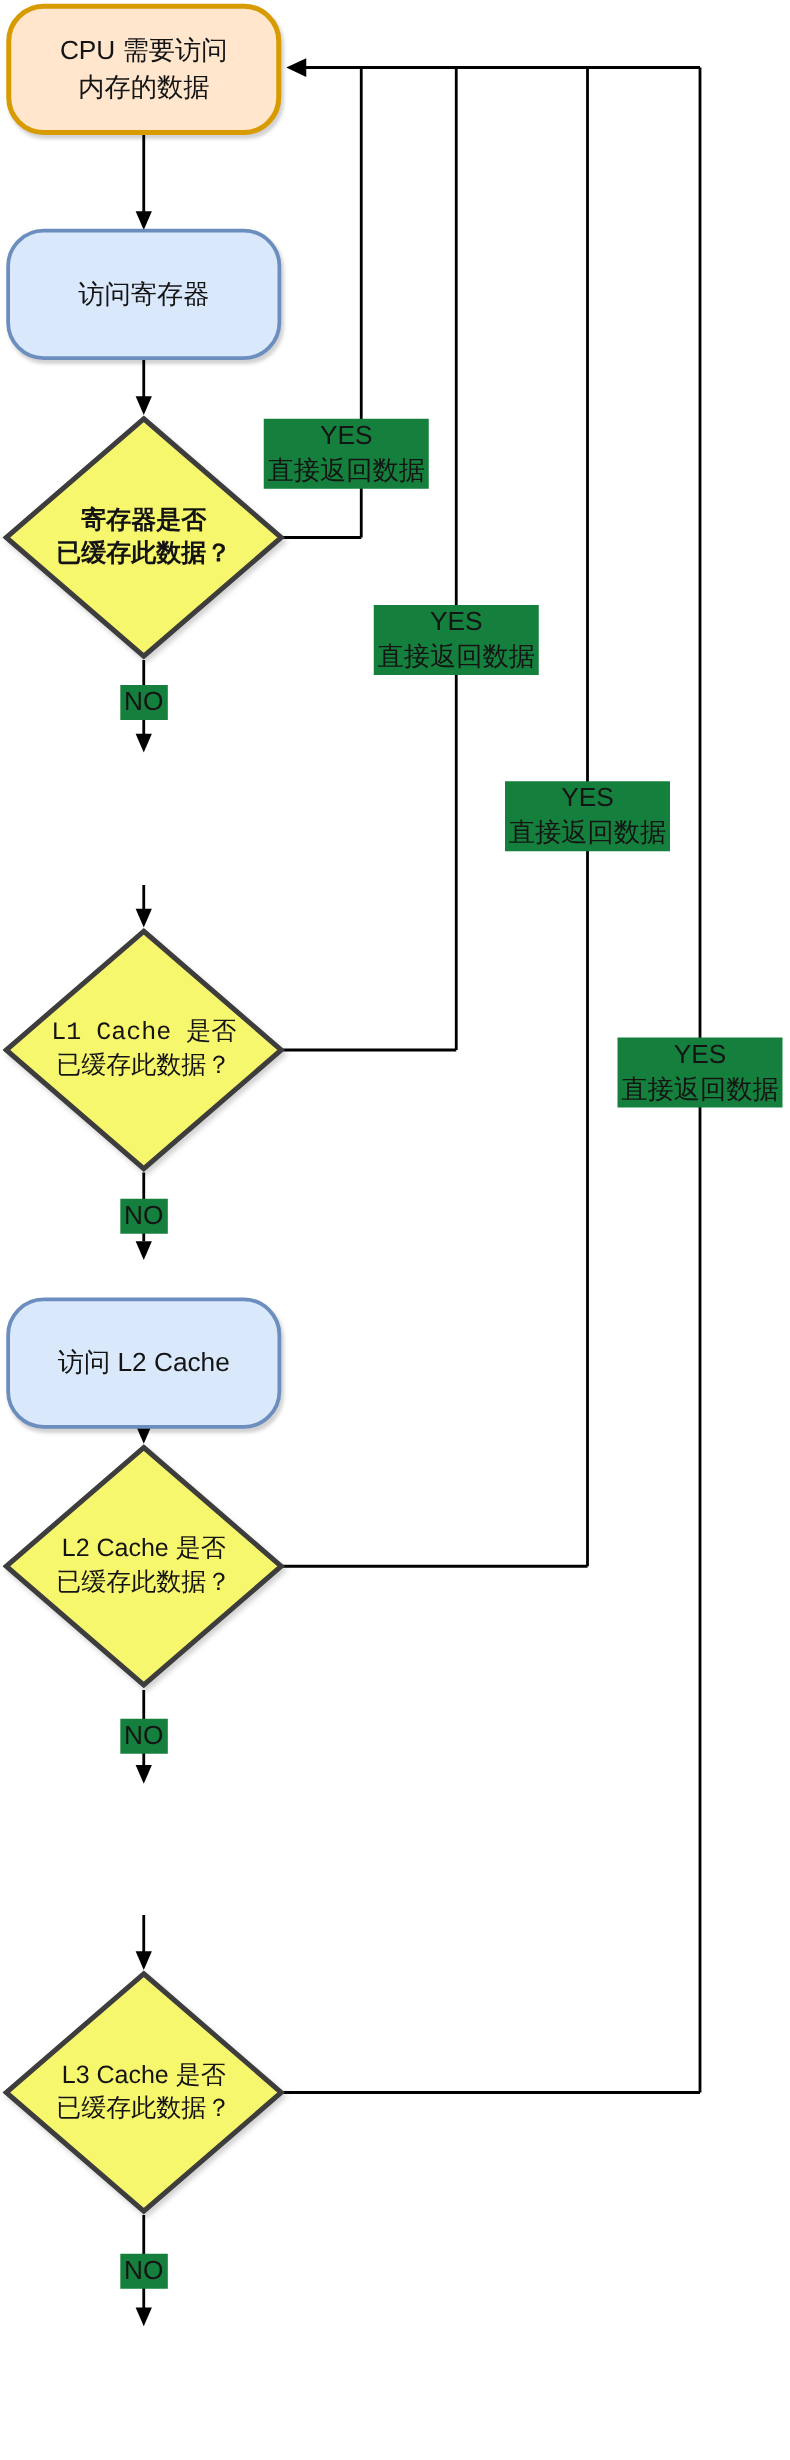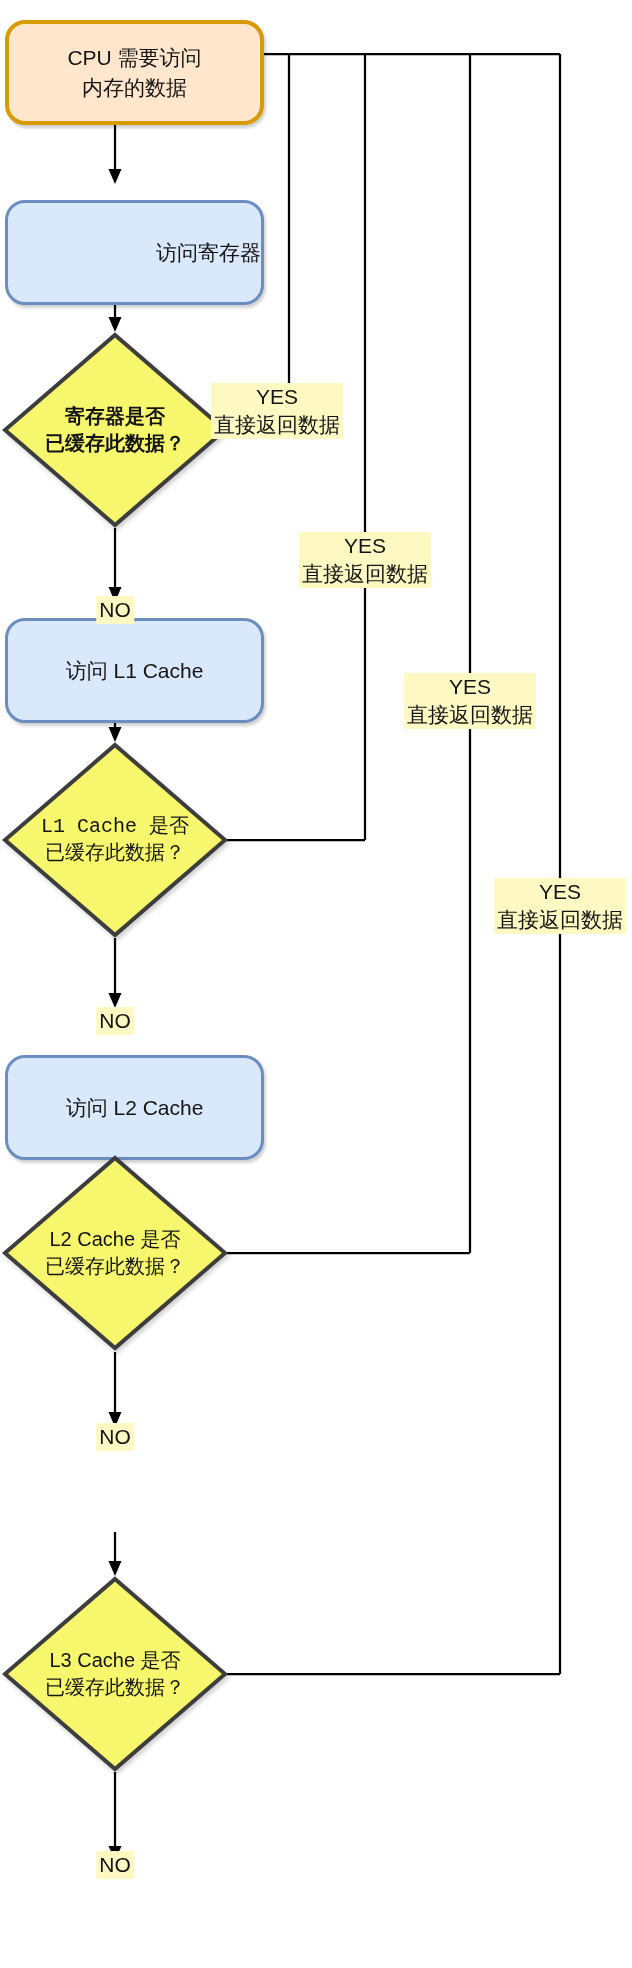--- a/index.html
+++ b/index.html
@@ -6,44 +6,43 @@
   #canvas{
     position:relative;
     width:632px;height:1968px;
     background:var(--background,#fff);
     overflow:hidden;
     font-family:"Liberation Sans","DejaVu Sans",sans-serif;
     color:#141414;
   }
   #connector-svg{position:absolute;left:0;top:0;z-index:1;}
   .node{
-    position:absolute;left:5px;width:259px;height:105px;
-    box-sizing:border-box;border-radius:20px;
+    position:absolute;left:5px;width:220px;height:105px;
+    box-sizing:border-box;border-radius:30px;
     display:flex;flex-direction:column;align-items:center;justify-content:center;
     text-align:center;font-size:21px;line-height:30px;
     z-index:2;
     box-shadow:2px 3px 3px rgba(0,0,0,0.18);
-    margin-top:17px;
   }
   .node.start{background:var(--start_fill);border:4px solid var(--start_border);}
   .node.action{background:var(--action_fill);border:3px solid var(--action_border);}
   .decision{
     position:absolute;left:2px;width:226px;height:196px;z-index:2;
   }
   .decision svg{display:block;filter:drop-shadow(2px 3px 2px rgba(0,0,0,0.18));}
   .decision .dlabel{
     position:absolute;left:0;top:0;width:100%;height:100%;
     display:flex;flex-direction:column;align-items:center;justify-content:center;
     text-align:center;font-size:20px;line-height:27px;
   }
   .edge-label{
     position:absolute;transform:translateX(-50%);
-    background:#fef9c3;padding:0 3px;
+    background:#15803d;padding:0 3px;
     text-align:center;font-size:21px;line-height:28px;
-    white-space:nowrap;z-index:3;margin-top:48px;
+    white-space:nowrap;z-index:3;
   }
 </style>
 </head>
 <body>
 
 <div id="canvas">
 
   <svg id="connector-svg" width="632" height="1968" viewBox="0 0 632 1968">
     <g stroke="#000" stroke-width="2.25" fill="none">
 
@@ -81,41 +80,38 @@
       <polygon points="115,1576 108.5,1561 121.5,1561"></polygon>
       <polygon points="115,1861 108.5,1846 121.5,1846"></polygon>
     </g>
   </svg>
 
   <div class="node start" style="top:3px;">
     <span>CPU 需要访问</span>
     <span>内存的数据</span>
   </div>
 
-  <div class="node action" style="top:183px;align-items:flex-end;">
+  <div class="node action" style="top:183px;">
     <span>访问寄存器</span>
   </div>
   <div class="decision" style="top:332px;font-weight:bold;">
     <svg width="226" height="196" viewBox="0 0 226 196">
       <polygon points="113,3 223,98 113,193 3,98" fill="var(--decision_fill)" stroke="var(--decision_border)" stroke-width="4"></polygon>
     </svg>
     <div class="dlabel">
       <span>寄存器是否</span>
       <span>已缓存此数据？</span>
     </div>
   </div>
   <div class="edge-label" style="left:277px;top:335px;">
     <div>YES</div>
     <div>直接返回数据</div>
   </div>
   <div class="edge-label" style="left:115px;top:548px;">NO</div>
 
-  <div class="node action" style="top:601px;">
-    <span>访问 L1 Cache</span>
-  </div>
   <div class="decision" style="top:742px;font-family:Liberation Mono, monospace;">
     <svg width="226" height="196" viewBox="0 0 226 196">
       <polygon points="113,3 223,98 113,193 3,98" fill="var(--decision_fill)" stroke="var(--decision_border)" stroke-width="4"></polygon>
     </svg>
     <div class="dlabel">
       <span>L1 Cache 是否</span>
       <span>已缓存此数据？</span>
     </div>
   </div>
   <div class="edge-label" style="left:365px;top:484px;">

